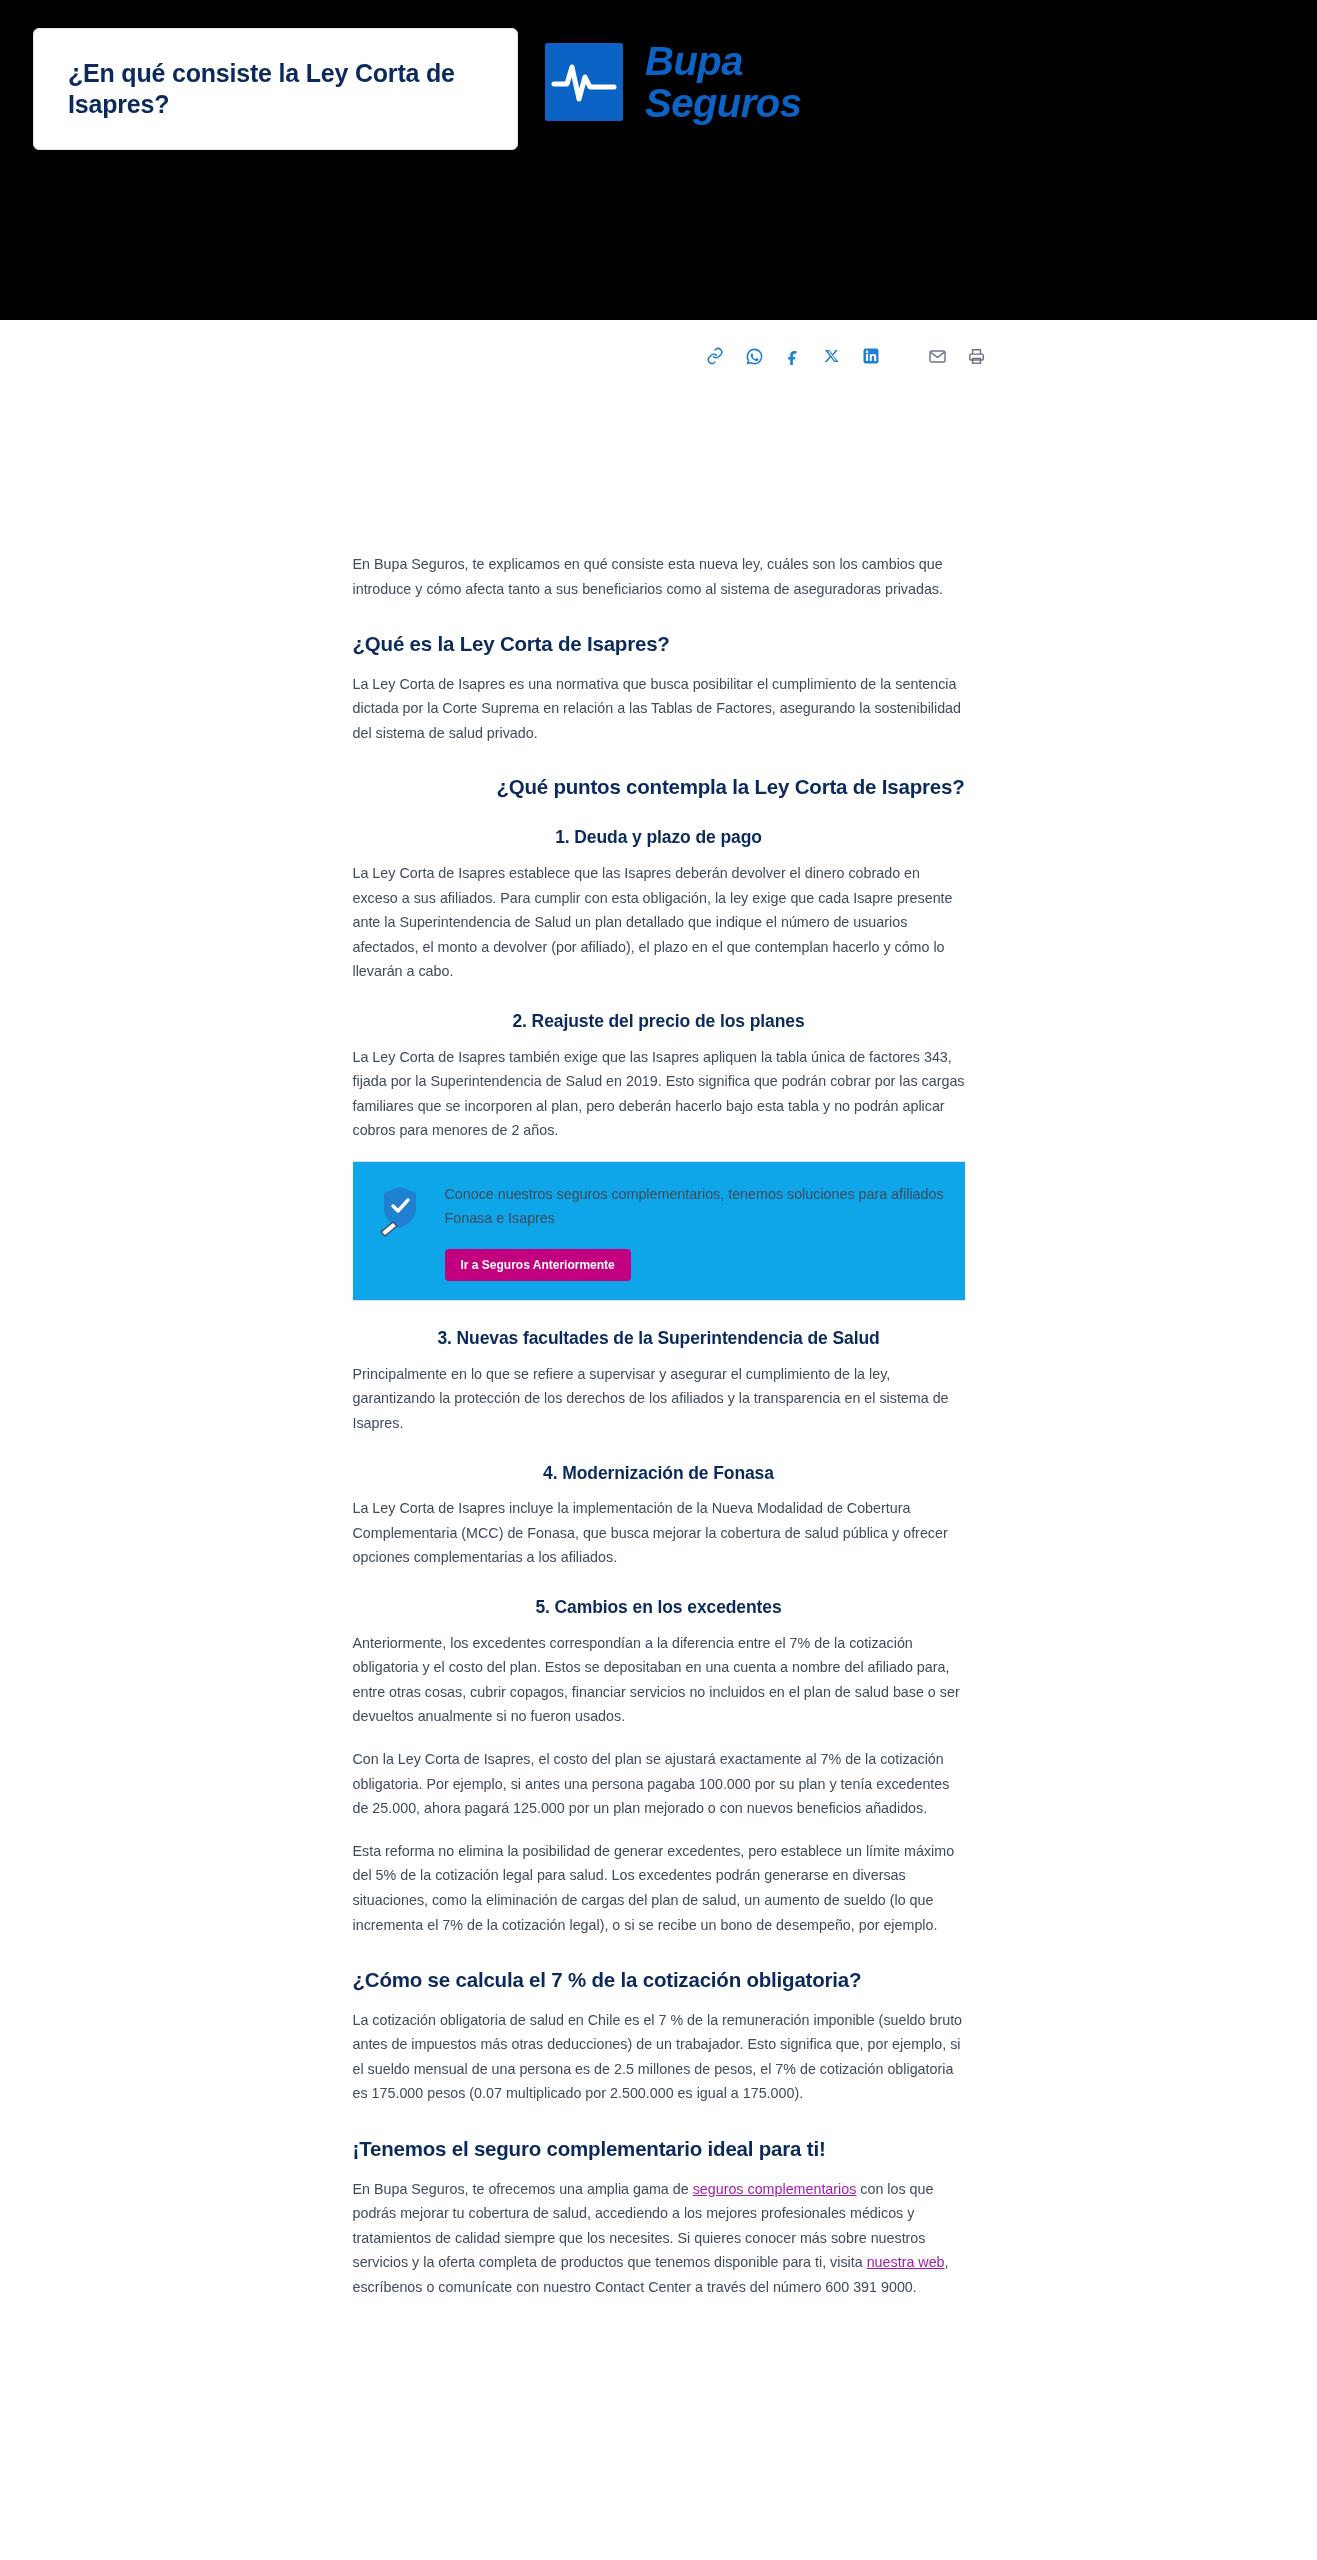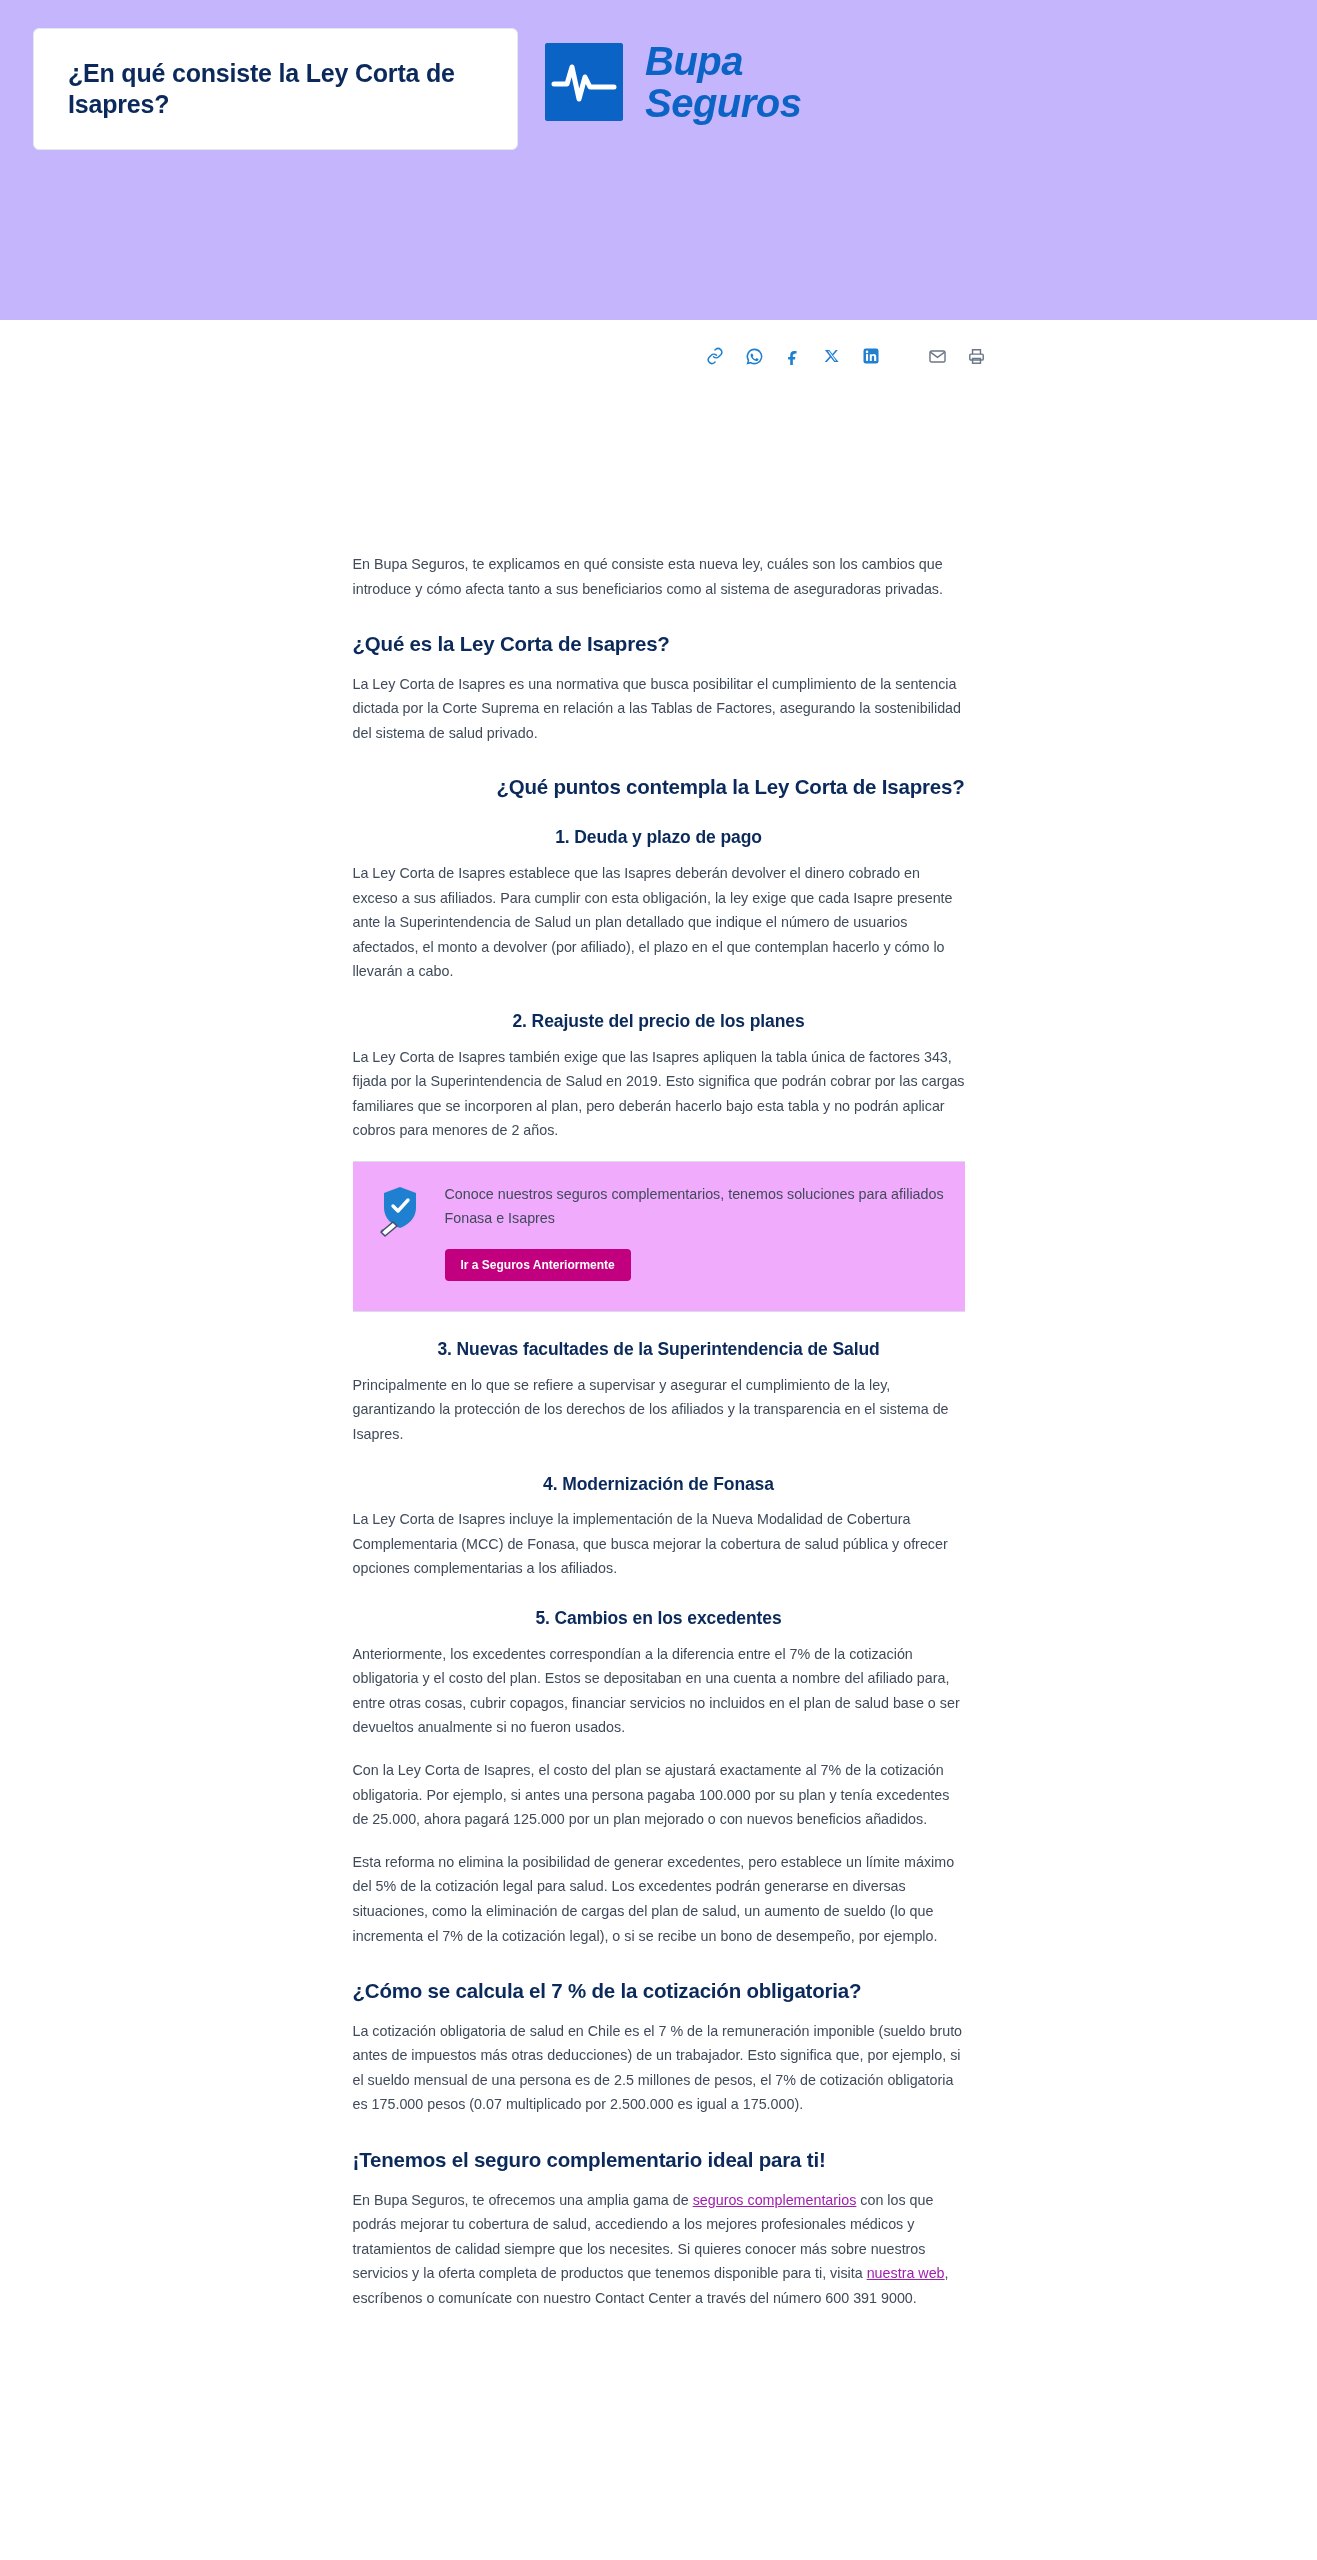--- a/index.html
+++ b/index.html
@@ -13,21 +13,21 @@
     width: 1317px;
     min-height: 2560px;
     position: relative;
   }
 
   
   .header-band {
     position: relative;
     width: 100%;
     height: 320px;
-    background: #c4b5fd;
+    background: #000000;
   }
   .title-card {
     position: absolute;
     left: 33px;
     top: 28px;
     width: 485px;
     min-height: 122px;
     background: #ffffff;
     border: 1px solid #e4e7ee;
     border-radius: 6px;
@@ -125,22 +125,22 @@
     color: #a21caf;
     font-weight: normal;
     text-decoration: underline;
   }
 
   
   .promo {
     margin: 11px 0 22px 0;
     border-top: 1px solid #d9dde5;
     border-bottom: 1px solid #d9dde5;
-    background: #f0abfc;
-    padding: 20px 18px 30px 18px;
+    background: #0ea5e9;
+    padding: 20px 18px 19px 18px;
     display: flex;
     gap: 16px;
     align-items: flex-start;
   }
   .promo-icon {
     flex: 0 0 58px;
     width: 58px;
     height: 58px;
     position: relative;
   }

